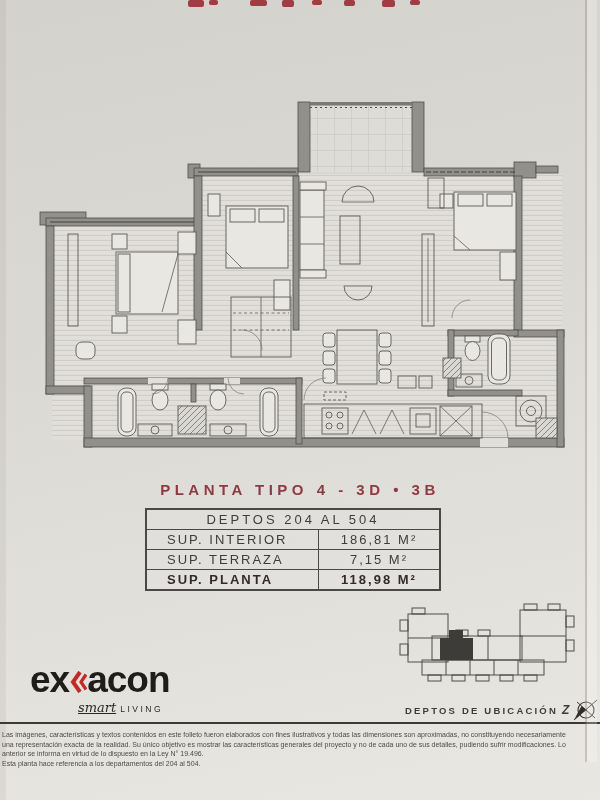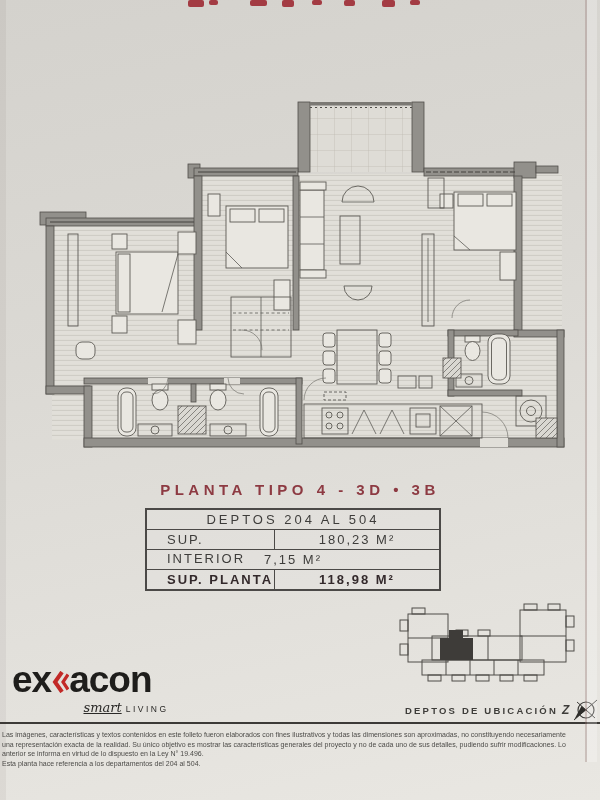--- a/index.html
+++ b/index.html
@@ -15,25 +15,25 @@
   .plan{position:absolute;left:28px;top:86px;}
 
   .title{position:absolute;left:20px;top:481px;width:560px;text-align:center;
          color:#8d3a42;font-size:15px;font-weight:700;letter-spacing:4.5px;}
 
   .areas{position:absolute;left:145px;top:508px;width:292px;border:2px solid #4b4947;background:rgba(255,255,255,.06);}
   .areas .row{display:flex;height:19px;line-height:19px;border-top:1.4px solid #4b4947;
               color:#3e3d3b;font-size:13px;letter-spacing:2px;}
   .areas .row:first-child{border-top:none;}
   .areas .hdr{justify-content:center;letter-spacing:3px;}
-  .areas .lbl{width:128px;padding-left:20px;box-sizing:border-box;border-right:1.4px solid #4b4947;}
+  .areas .lbl{width:172px;padding-left:20px;box-sizing:border-box;border-right:1.4px solid #4b4947;}
   .areas .val{flex:1;text-align:center;}
   .areas .total{font-weight:700;color:#33292b;}
 
-  .logo{position:absolute;left:12px;top:660px;width:180px;text-align:center;}
+  .logo{position:absolute;left:30px;top:660px;width:180px;}
   .logo-word{font-size:37px;font-weight:700;color:#1e1d1b;letter-spacing:-1px;line-height:38px;display:flex;align-items:center;}
   .logo-chev{display:inline-block;margin:2px 0 0 1px;}
   .tagline{margin-left:48px;margin-top:-2px;white-space:nowrap;}
   .tag-script{font-family:"DejaVu Serif",serif;font-style:italic;font-size:13px;color:#2a2927;text-decoration:underline;}
   .tag-caps{font-size:8.5px;letter-spacing:2.5px;color:#2a2927;font-weight:400;margin-left:4px;}
 
   .locmap{position:absolute;left:398px;top:600px;}
   .loclabel{position:absolute;left:405px;top:699px;display:flex;align-items:center;gap:4px;
             color:#3e3d3a;font-size:9.5px;letter-spacing:2.2px;font-weight:600;white-space:nowrap;}
   .loclabel .zed{font-size:12px;font-weight:700;font-style:italic;letter-spacing:0;}
@@ -261,23 +261,24 @@
   </svg>
 
   <div class="title">PLANTA TIPO 4 - 3D • 3B</div>
 
   <div class="areas">
     <div class="row hdr">
       <span>DEPTOS 204 AL 504</span>
     </div>
     <div class="row">
       <span class="lbl">SUP. INTERIOR</span>
-      <span class="val">180,23 M²</span>
+      <span class="val">186,81 M²</span>
     </div>
     <div class="row">
+      <span class="lbl">SUP. TERRAZA</span>
       <span class="val">7,15 M²</span>
     </div>
     <div class="row total">
       <span class="lbl">SUP. PLANTA</span>
       <span class="val">118,98 M²</span>
     </div>
   </div>
 
   <div class="logo">
     <div class="logo-word">

